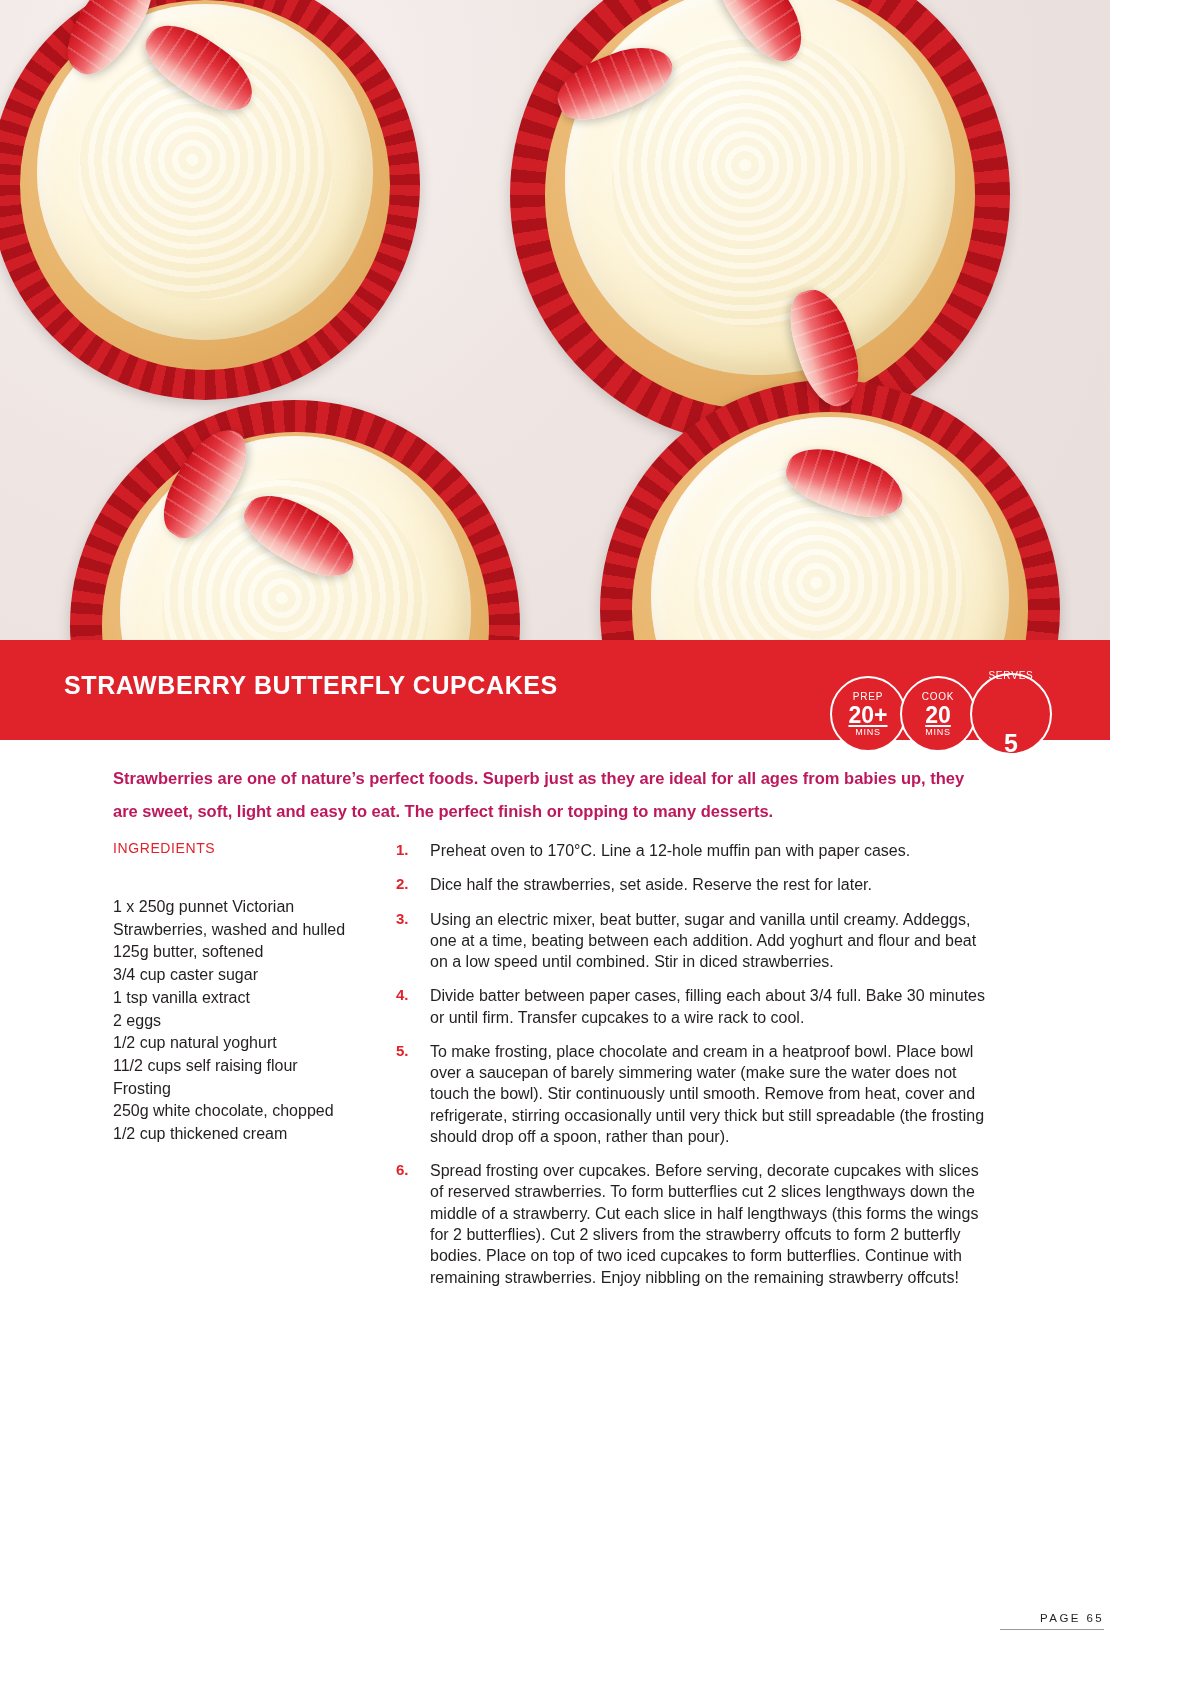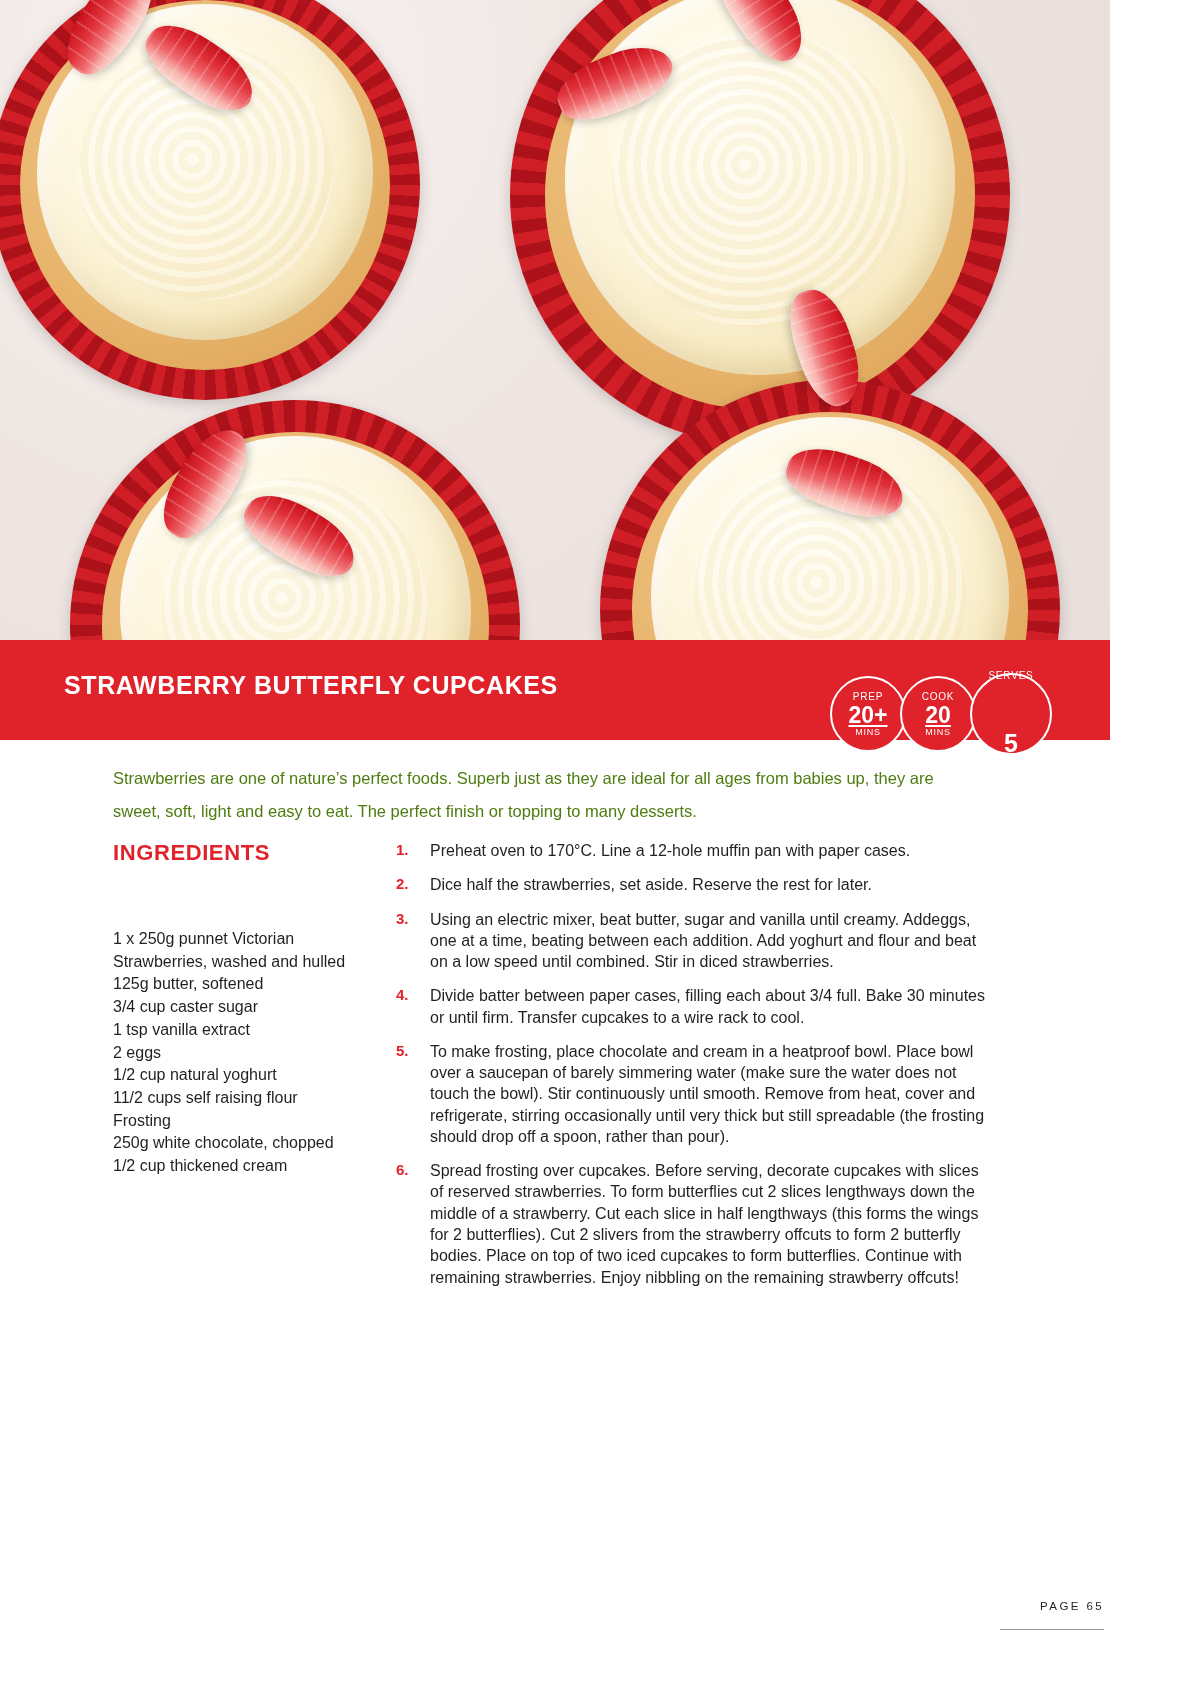--- a/index.html
+++ b/index.html
@@ -133,40 +133,40 @@
   .badge .b-bot { font-size: 9px; letter-spacing: 0.8px; }
   .badge.serves { width: 78px; height: 78px; margin-top: -3px; gap: 48px; }
   .badge.serves .b-val { font-size: 25px; }
 
   
   .intro {
     position: absolute;
     left: 113px; top: 762px;
     width: 870px;
     font-size: 16.5px;
-    font-weight: normal;
+    font-weight: bold;
     line-height: 2.0;
-    color: #4d7c0f;
+    color: #be185d;
   }
   .col-ing {
     position: absolute;
     left: 113px; top: 840px;
     width: 270px;
   }
   .col-met {
     position: absolute;
     left: 396px; top: 840px;
     width: 590px;
   }
   .col-head {
     color: #e0222b;
-    font-size: 22px;
-    font-weight: bold;
+    font-size: 14px;
+    font-weight: normal;
     letter-spacing: 0.6px;
-    margin-bottom: 62px;
+    margin-bottom: 40px;
   }
   .ing-list {
     font-size: 16px;
     line-height: 1.42;
     color: #231f20;
     white-space: pre-line;
   }
   .step {
     display: flex;
     margin-bottom: 13px;
@@ -189,21 +189,21 @@
   .footer {
     position: absolute;
     right: 96px;
     bottom: 66px;
     text-align: right;
   }
   .page-num {
     font-size: 11.5px;
     letter-spacing: 2.4px;
     color: #231f20;
-    padding-bottom: 17px;
+    padding-bottom: 5px;
     border-bottom: 1px solid #9b9b9b;
     display: inline-block;
     padding-left: 40px;
   }
 </style>
 </head>
 <body>
 
 <div class="photo">
   <div class="photo-bg"></div>

